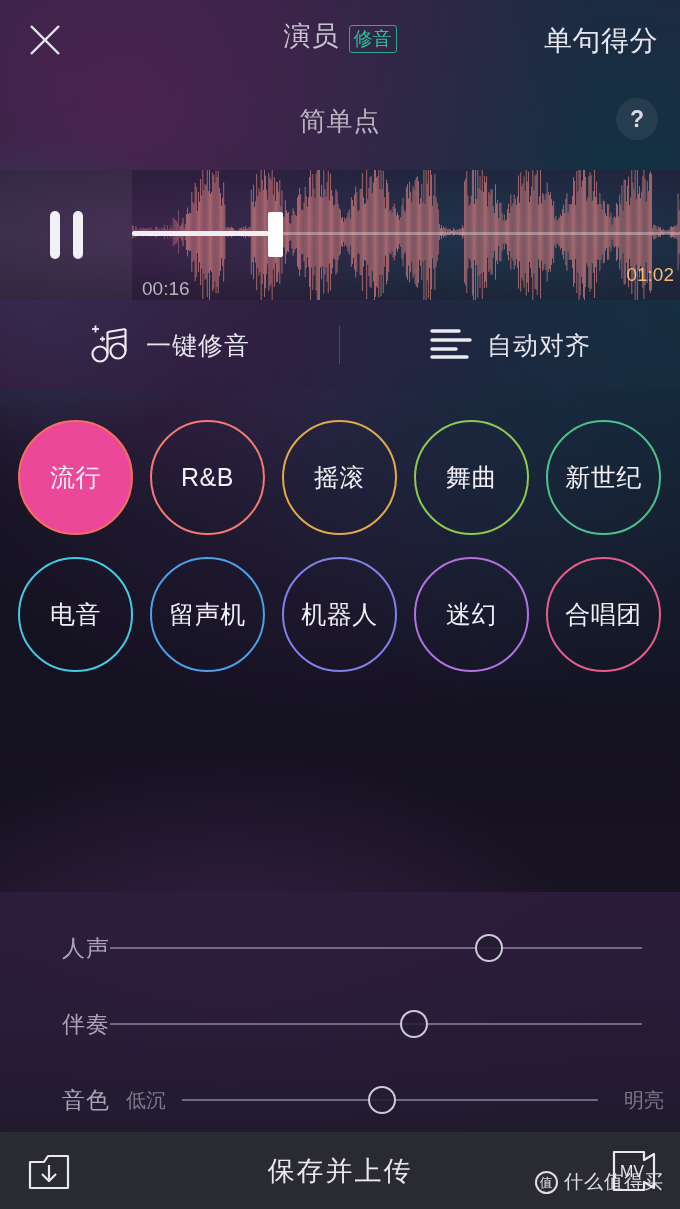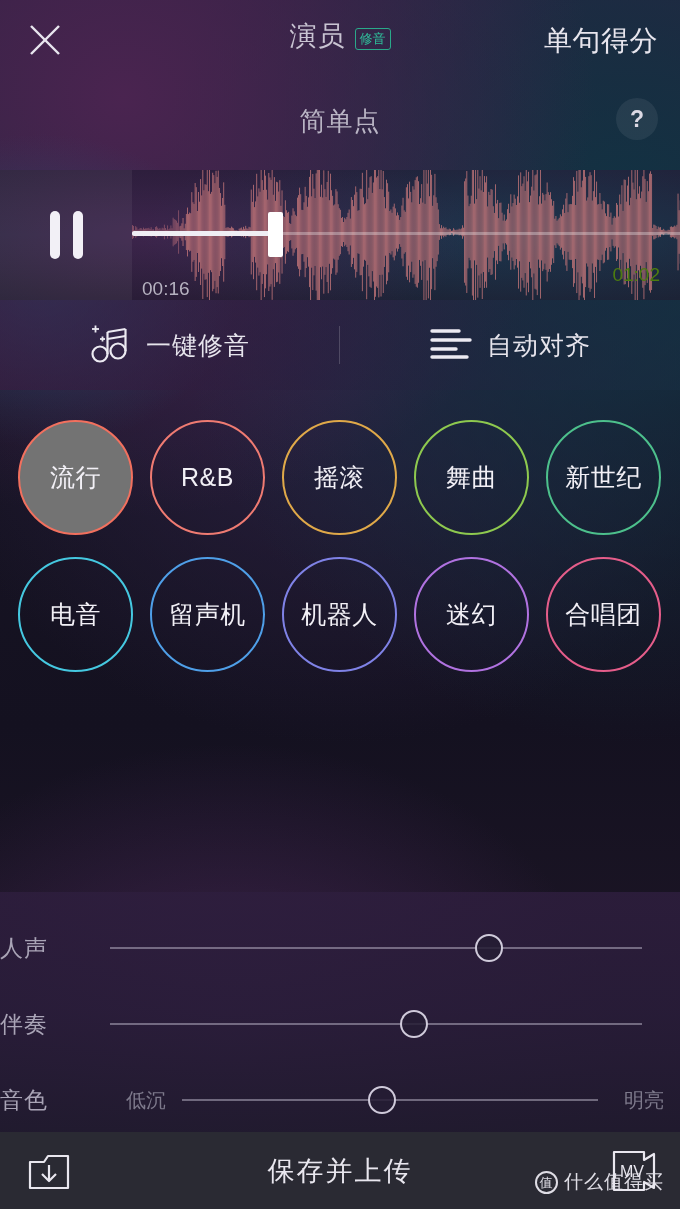--- a/index.html
+++ b/index.html
@@ -44,21 +44,21 @@
   .close-btn svg { display:block; }
   .title-wrap {
     position:absolute; left:0; width:680px; top:18px;
     display:flex; align-items:center; justify-content:center; gap:9px;
   }
   .title-text {
     font-size:27px; color:#c9c4d2; letter-spacing:1px;
   }
   .badge-xiuyin {
     border:1px solid #2aa98a; color:#2fbf9b;
-    font-size:13px; line-height:1; padding:3px 4px 4px 4px;
+    font-size:19px; line-height:1; padding:3px 4px 4px 4px;
     border-radius:3px; margin-top:5px;
   }
   .score-btn {
     position:absolute; right:22px; top:22px;
     font-size:28px; color:#e8e6ee; letter-spacing:.5px;
   }
 
   
   .songbar {
     position:absolute; top:78px; left:0; width:680px; height:92px; z-index:5;padding-left:16px;
@@ -106,21 +106,21 @@
     background:#efeef4; border-radius:2px;
   }
   .scrub-handle {
     position:absolute; left:268px; top:42px; width:15px; height:45px;
     background:#ffffff; border-radius:2px;
   }
   .time-left {
     position:absolute; left:142px; top:108px; font-size:19px; color:#b6b2c0;
   }
   .time-right {
-    position:absolute; right:20px; top:94px; font-size:19px; color:#4d7c0f;
+    position:absolute; right:6px; top:94px; font-size:19px; color:#fdba74;
   }
 
   
   .toolrow {
     position:absolute; top:300px; left:0; width:680px; height:90px; z-index:5;
     display:flex; align-items:center;
   }
   .toolrow-bg {
     position:absolute; inset:0;
     background:linear-gradient(90deg, rgba(60,26,64,.55) 0%, rgba(40,30,62,.45) 45%, rgba(24,46,66,.55) 100%);
@@ -156,21 +156,21 @@
   
   .sliders {
     position:absolute; top:892px; left:0; width:680px; height:240px; z-index:5;
     background:linear-gradient(180deg, rgba(46,30,62,.85) 0%, rgba(40,28,56,.9) 50%, rgba(32,26,46,.95) 100%);
     padding-top:18px;
   }
   .slider-row {
     position:relative; height:76px; display:flex; align-items:center;
   }
   .slider-name {
-    width:110px; text-align:left; font-size:23px; color:#a9a4b6; letter-spacing:1px;
+    width:110px; text-align:right; font-size:23px; color:#a9a4b6; letter-spacing:1px;
   }
   .slider-endlabel {
     font-size:20px; color:#7e7a8c; width:72px; text-align:center;
   }
   .slider-track-wrap { position:relative; flex:1; height:40px; }
   .slider-track {
     position:absolute; top:19px; left:0; right:10px; height:2px;
     background:rgba(220,215,232,.42);
   }
   .slider-thumb {
@@ -790,21 +790,21 @@
             <line x1="3" y1="31" x2="38" y2="31"></line>
           </g>
         </svg>
       </span>
       <span class="tool-label">自动对齐</span>
     </div>
   </div>
 
   <div class="effects" id="effects-grid">
       <div class="effect-row">
-        <div class="effect selected" style="background: #737373; border: 2px solid rgb(242, 112, 94);">
+        <div class="effect selected" style="background: #ec4899; border: 2px solid rgb(242, 112, 94);">
           <span>流行</span>
         </div>
         <div class="effect" style="border-color: rgb(239, 123, 114);">
           <span>R&amp;B</span>
         </div>
         <div class="effect" style="border-color: rgb(224, 169, 73);">
           <span>摇滚</span>
         </div>
         <div class="effect" style="border-color: rgb(142, 201, 79);">
           <span>舞曲</span>

